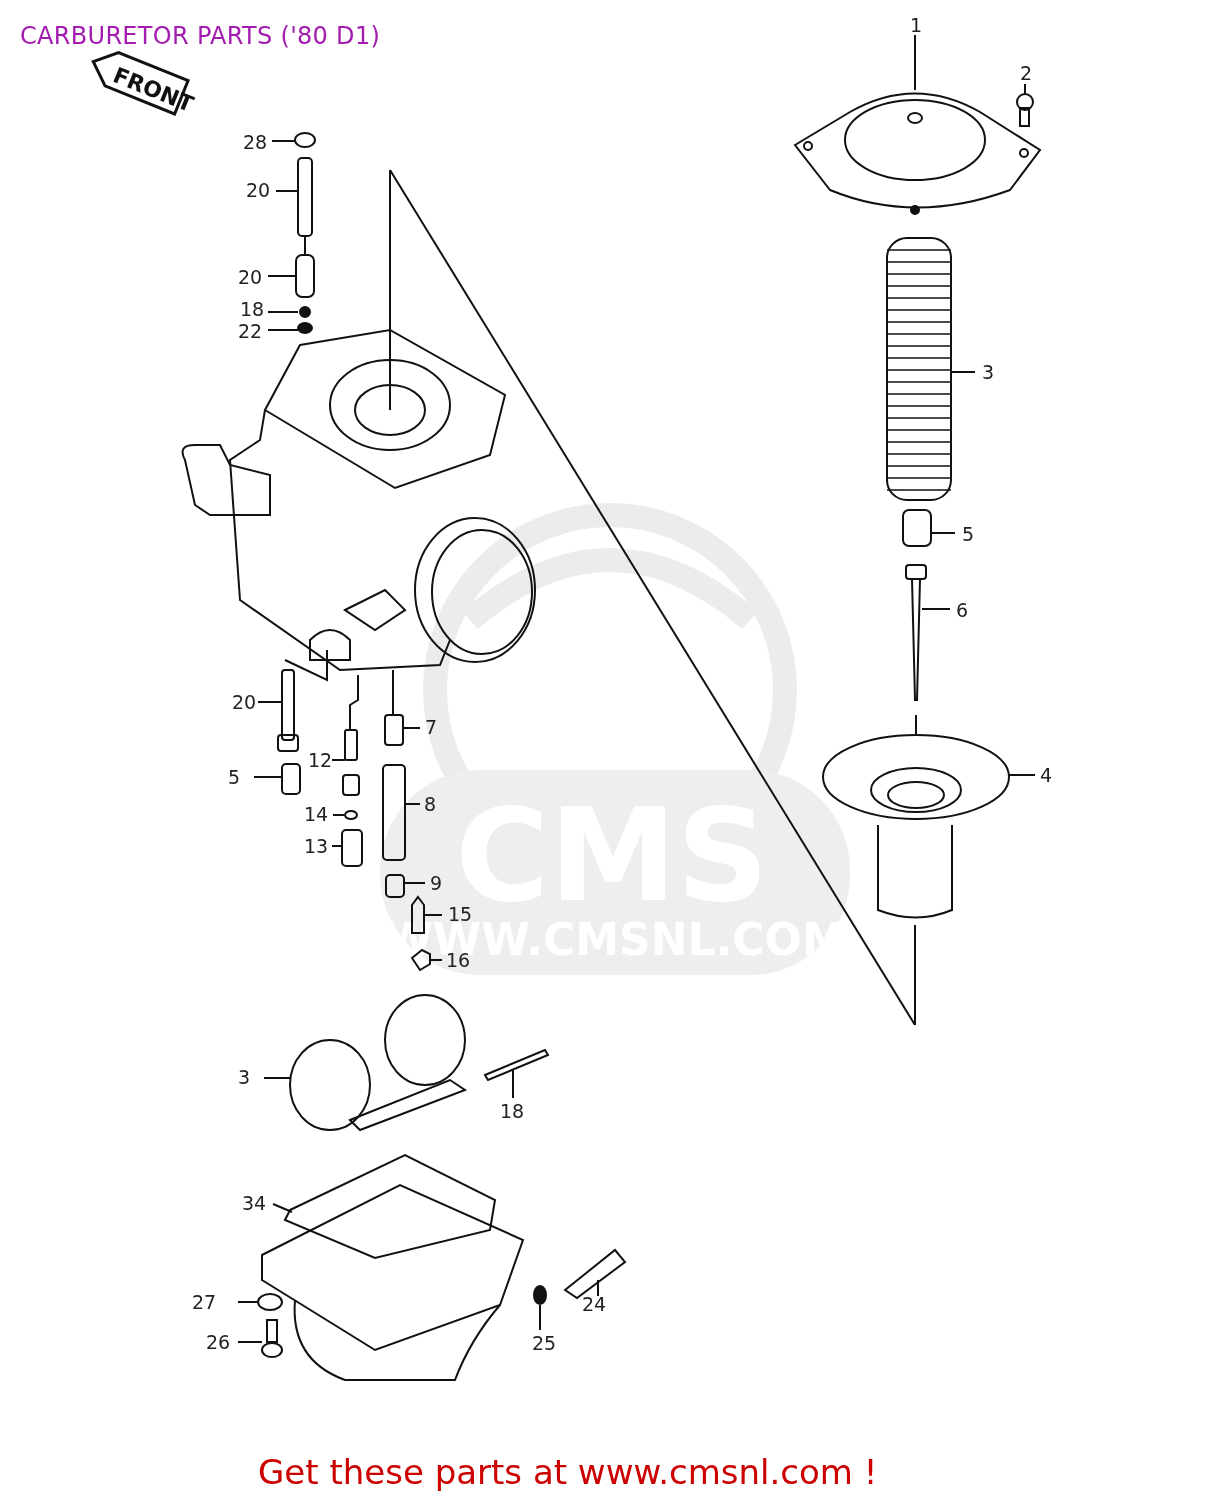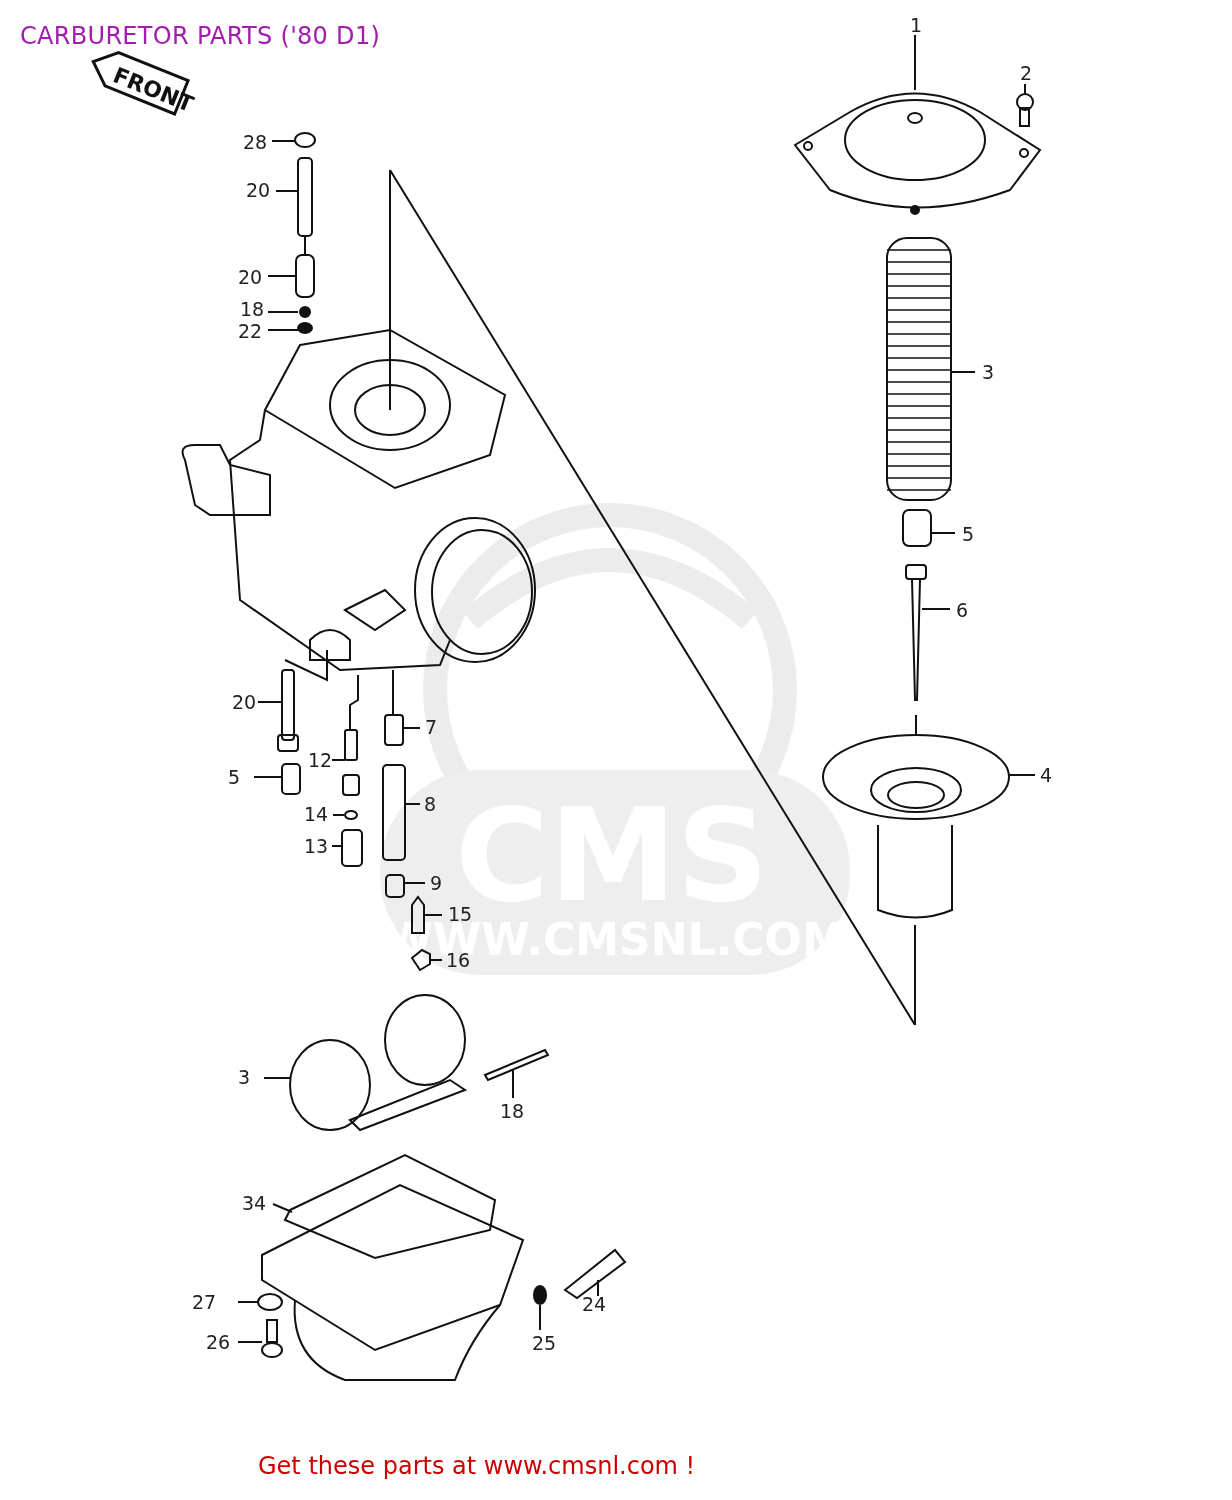--- a/index.html
+++ b/index.html
@@ -1,18 +1,18 @@
 <!DOCTYPE html>
 <html><head>
 <meta charset="utf-8">
 <style>
   html,body{margin:0;padding:0;background:#ffffff;}
   body{width:1232px;height:1500px;position:relative;overflow:hidden;font-family:"DejaVu Sans","Liberation Sans",sans-serif;}
   .title{position:absolute;left:20px;top:22px;font-size:24px;color:#a21caf;letter-spacing:0.3px;z-index:3;}
-  .footer{position:absolute;left:258px;top:1452px;font-size:24px;color:#cc0000;z-index:3;}
+  .footer{position:absolute;left:258px;top:1452px;font-size:34px;color:#cc0000;z-index:3;}
   svg.diagram{position:absolute;left:0;top:0;z-index:1;}
   .wm{position:absolute;z-index:0;}
   .lbl{position:absolute;font-size:19px;color:#222;z-index:4;line-height:1;}
 </style>
 </head>
 <body>
 
 <div class="title">CARBURETOR PARTS ('80 D1)</div>
 
 <svg class="wm" width="1232" height="1500" viewBox="0 0 1232 1500">

